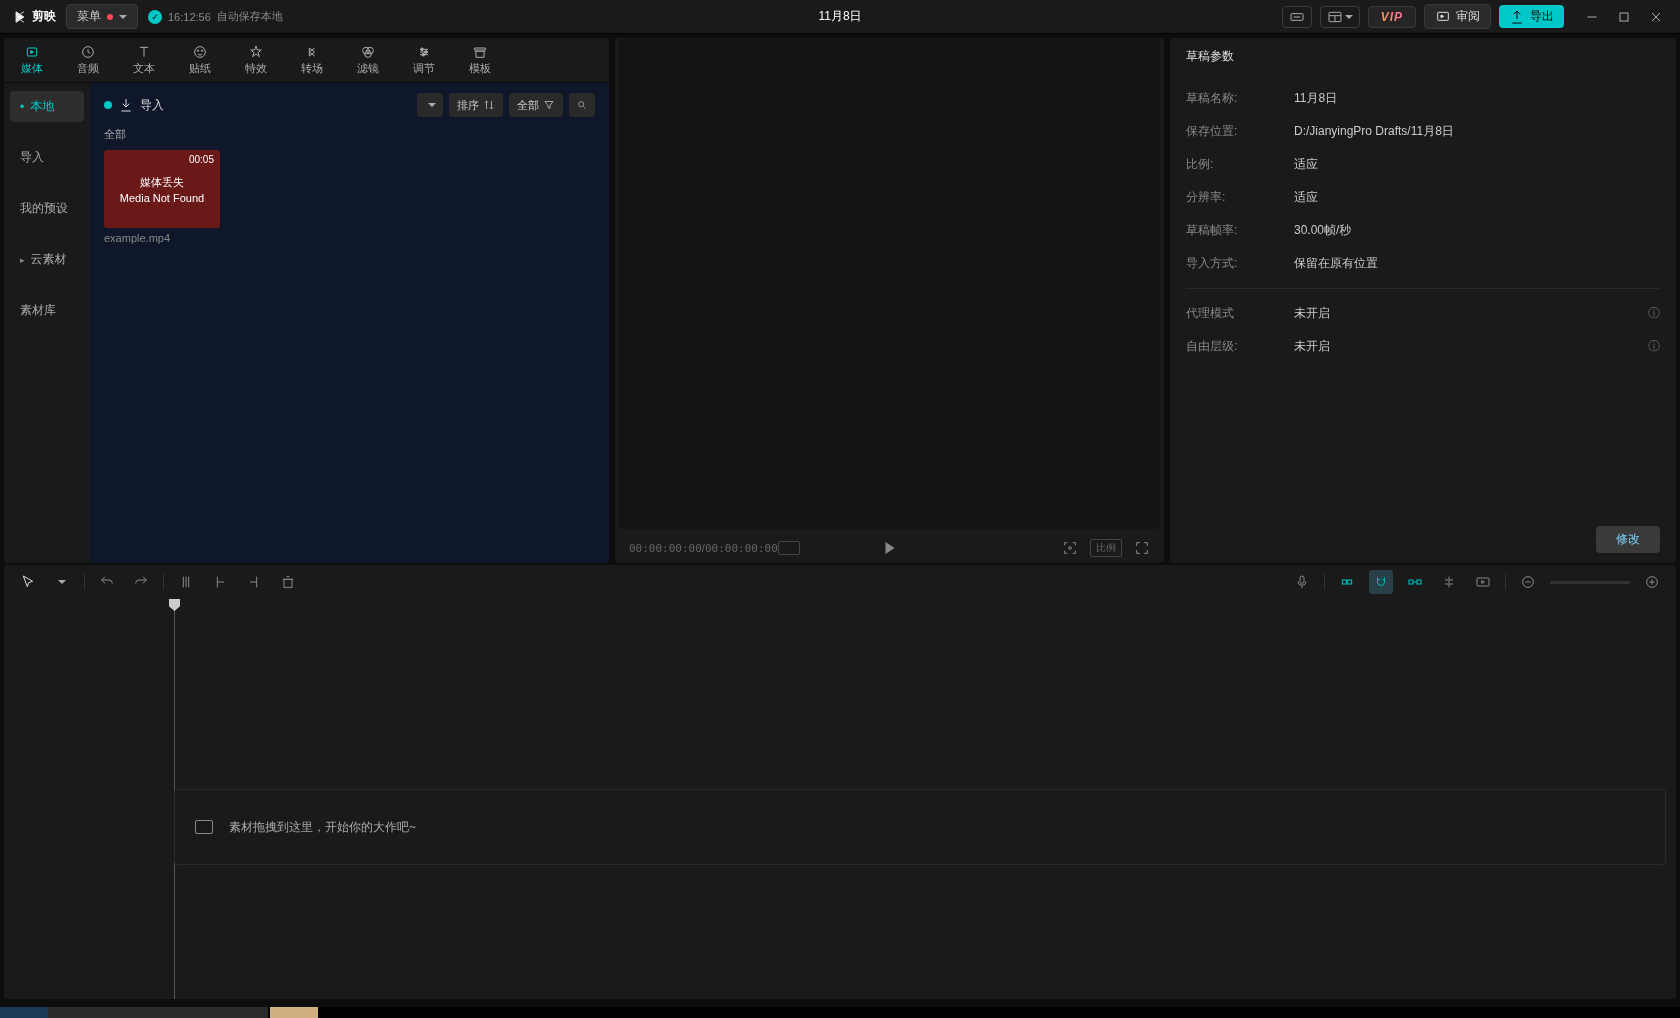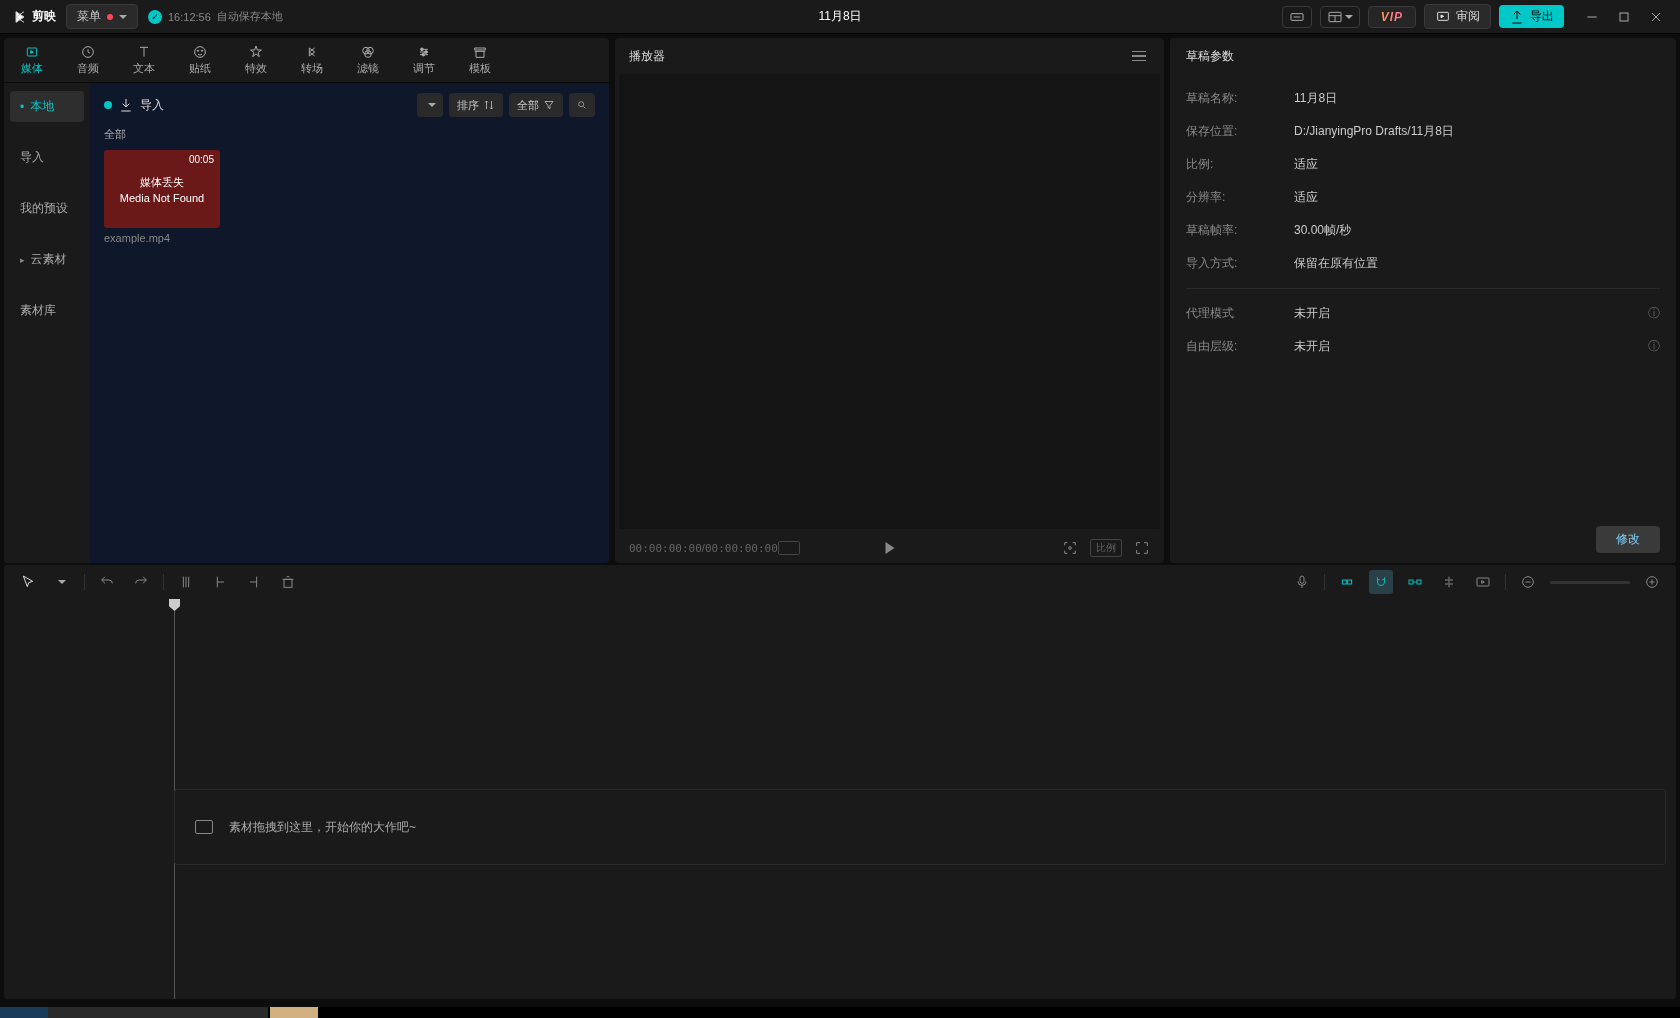--- a/index.html
+++ b/index.html
@@ -312,28 +312,20 @@
             <span>媒体丢失</span>
             <span>Media Not Found</span>
           </div>
           <div class="thumb-name">example.mp4</div>
         </div>
       </div>
     </div>
   </div>
 
   <div class="center-panel">
-    <div class="center-header">
-      <span>播放器</span>
-      <div class="hamburger">
-        <span></span>
-          <span></span>
-          <span></span>
-      </div>
-    </div>
     <div class="viewer"></div>
     <div class="viewer-controls" style="position:relative">
       <span class="timecode">00:00:00:00</span>
       <span>/</span>
       <span class="timecode">00:00:00:00</span>
       <div class="icon-btn" style="border:1px solid #444;width:22px;height:14px;border-radius:2px"></div>
       <div class="vc-play">
         <div class="play-icon"></div>
       </div>
       <div class="vc-right">

